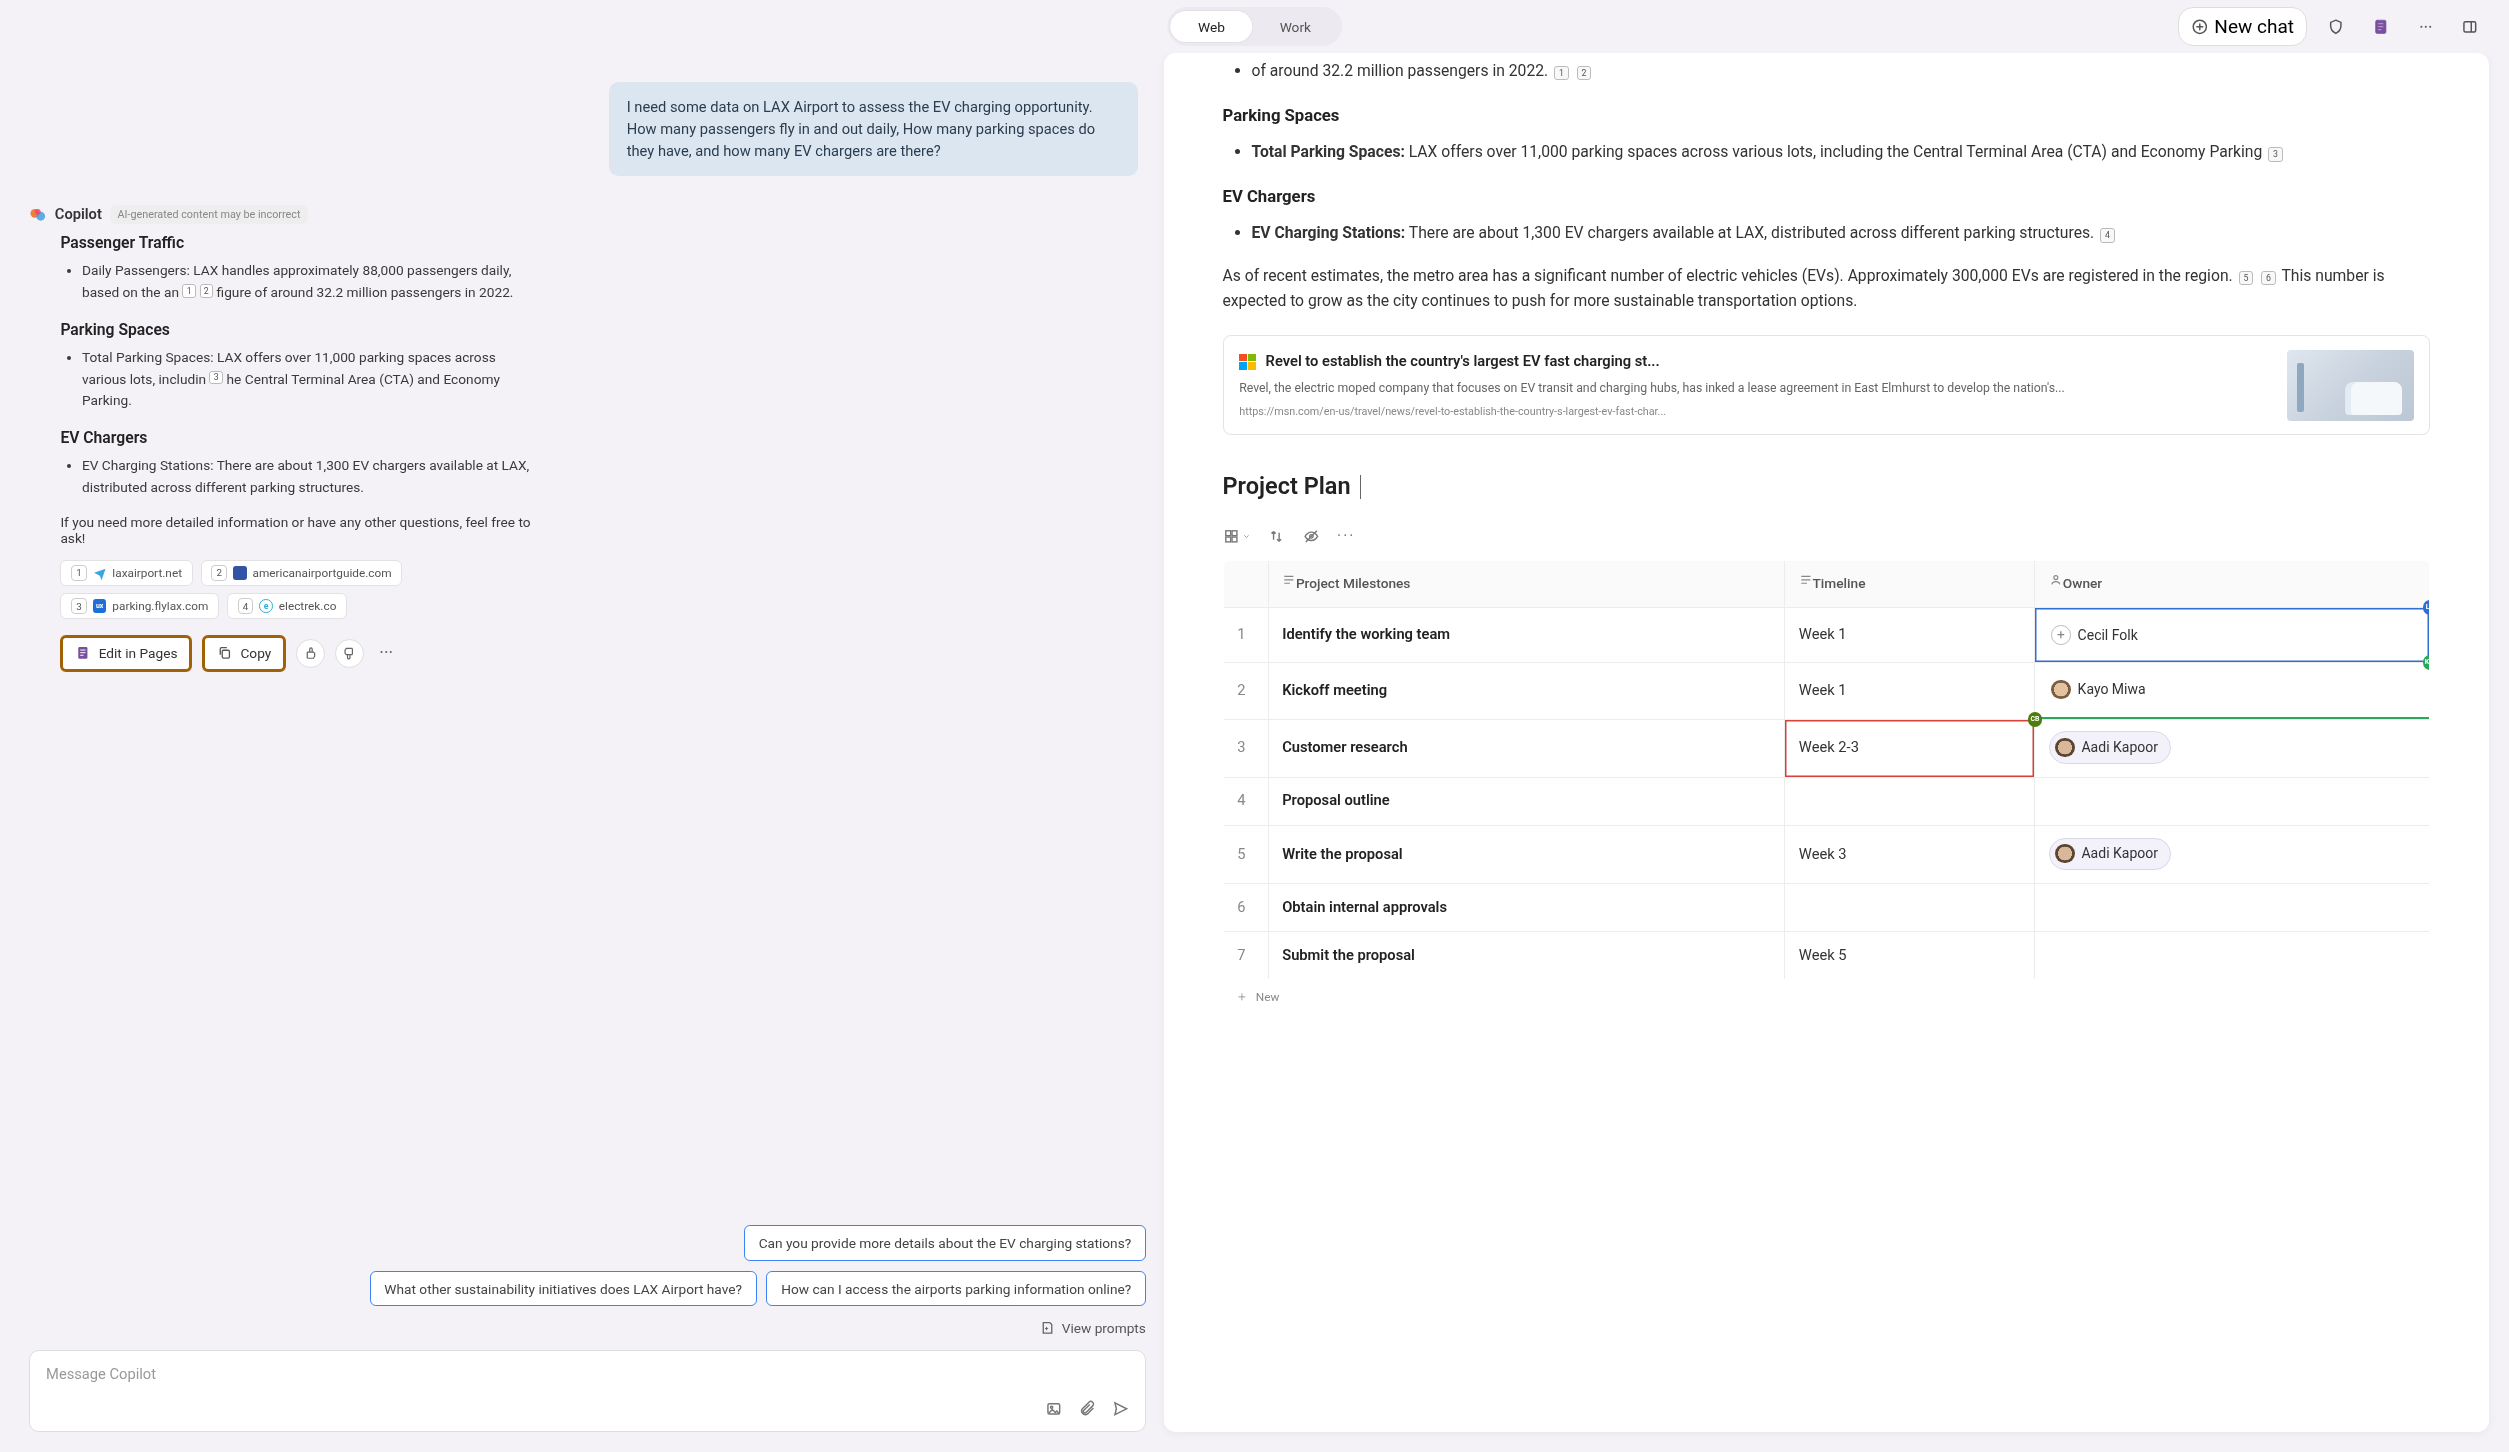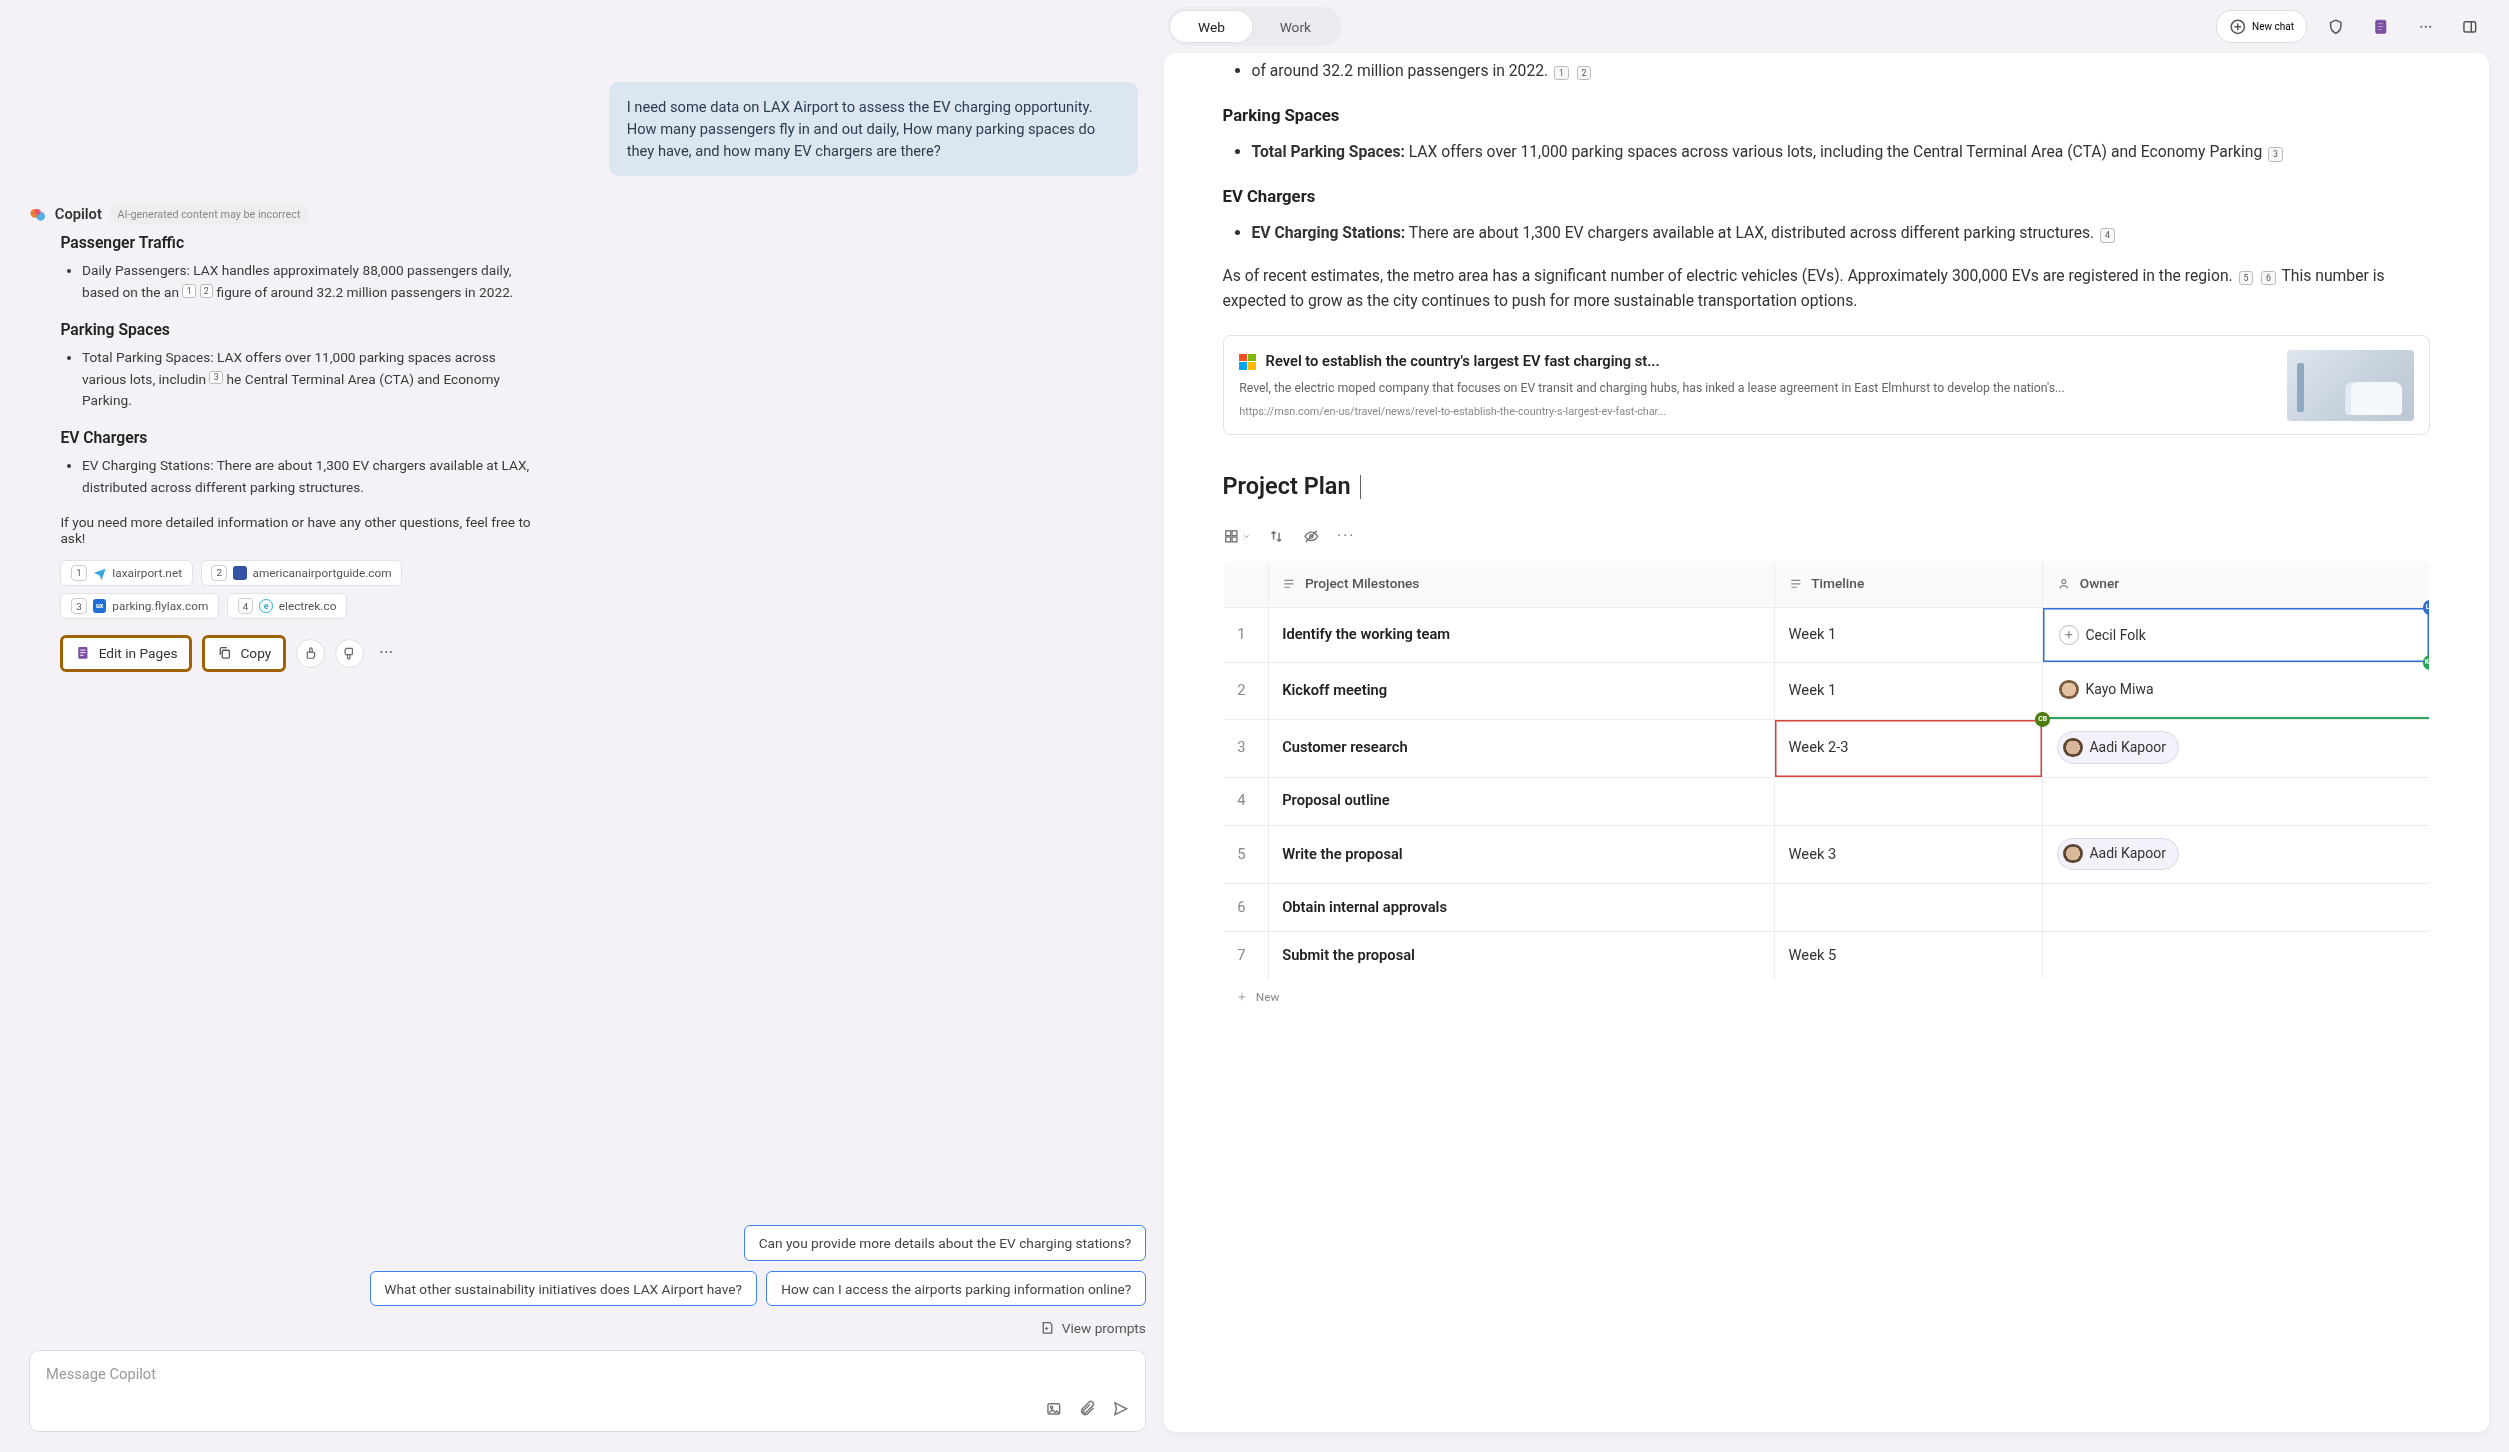--- a/index.html
+++ b/index.html
@@ -5,21 +5,21 @@
 * { margin: 0; padding: 0; box-sizing: border-box; font-family: -apple-system, BlinkMacSystemFont, "Segoe UI", Roboto, Arial, sans-serif; }
 html, body { width: 100%; height: 100%; background: #f5f2f7; overflow: hidden; }
 body { display: flex; flex-direction: column; }
 
 
 .topbar { height: 53px; display: flex; align-items: center; padding: 0 23.5px; position: relative; }
 .topbar-center { position: absolute; left: 50%; transform: translateX(-50%); display: flex; background: #ede9f0; border-radius: 39px; padding: 3.9px; }
 .tab-pill { padding: 7.8px 27.4px; border-radius: 27.4px; font-size: 13.7px; color: #555; cursor: pointer; }
 .tab-pill.active { background: #fff; color: #222; box-shadow: 0 0 0 1px rgba(0,0,0,0.04); }
 .topbar-right { margin-left: auto; display: flex; align-items: center; gap: 13.7px; }
-.newchat-btn { display: flex; align-items: center; gap: 5.9px; background: #fff; border: 1px solid #ddd; border-radius: 15px; padding: 6.9px 11.8px; font-size: 10px; cursor: pointer; }
+.newchat-btn { display: flex; align-items: center; gap: 5.9px; background: #fff; border: 1px solid #ddd; border-radius: 15px; padding: 6.9px 11.8px; font-size: 19px; cursor: pointer; }
 .icon-g { width: 17.6px; height: 17.6px; stroke: #555; fill: none; stroke-width: 2; }
 .top-icon-btn { width: 31px; height: 31px; display: flex; align-items: center; justify-content: center; cursor: pointer; border-radius: 5.9px; }
 .top-icon-btn.purple svg { fill: #7a4ea0; stroke: #7a4ea0; }
 
 .workspace { flex: 1; display: flex; padding: 0 19.6px 19.6px 19.6px; gap: 7.8px; overflow: hidden; }
 
 
 .chat-col { flex: 0 0 46%; display: flex; flex-direction: column; padding: 9.8px 9.8px 0 9.8px; overflow: hidden; }
 .chat-scroll { flex: 1; overflow: auto; padding-right: 7.8px; }
 .user-bubble { background: #dbe6f0; color: #2b3d4f; border-radius: 9.8px; padding: 13.7px 17.6px; font-size: 14.7px; line-height: 1.5; margin: 19.6px 0 29px auto; max-width: 529px; }
@@ -74,21 +74,21 @@
 .plan-title { font-size: 23.5px; font-weight: 600; margin-top: 33px; color: #222; display: flex; align-items: center; gap: 9.8px; }
 .cursor-blink { width: 1px; height: 23.5px; background: #666; }
 .table-toolbar { display: flex; gap: 17.6px; margin-top: 17.6px; align-items: center; color: #777; }
 .table-toolbar svg { width: 16.7px; height: 16.7px; stroke: #777; fill: none; stroke-width: 2; cursor: pointer; }
 .tt-ico { display:flex; align-items:center; cursor: pointer; }
 .chev-sm { width: 8.8px !important; height: 8.8px !important; margin-left: 2.9px; }
 .dots3 { cursor: pointer; letter-spacing: 2px; }
 .plan-table { width: 100%; border-collapse: collapse; margin-top: 11.8px; border: 1px solid #e4e4e4; border-radius: 5.9px; overflow: hidden; }
 .plan-table th, .plan-table td { border: 1px solid #ececec; padding: 11.8px 13.7px; text-align: left; font-size: 14.7px; vertical-align: middle; position: relative; }
 .plan-table th { background: #fafafa; font-weight: 500; color: #555; font-size: 13.7px; }
-.th-inner { display: flex; align-items: center; gap: 9px; }
+.th-inner { display: flex; align-items: flex-start; gap: 0; }
 .th-inner svg { width: 13.7px; height: 13.7px; stroke: #888; fill: none; stroke-width: 2; }
 .numcol { width: 45px; text-align: center; color: #888; font-weight: 400; }
 .milestone { font-weight: 600; color: #222; }
 .owner-chip { display: inline-flex; align-items: center; gap: 6.9px; border: 1px solid #d8d8e5; background: #f3f1fa; border-radius: 17.6px; padding: 3.9px 11.8px 3.9px 4.9px; font-size: 14px; color: #333; }
 .owner-chip.first { background: transparent; border: none; padding-left: 2px; }
 .owner-avatar { width: 19.6px; height: 19.6px; border-radius: 50%; background: #b9a3d5; display: inline-block; }
 .owner-avatar.kk { background: radial-gradient(circle,#e5c29f 50%, #7a5e42 51%); }
 .owner-avatar.aa { background: radial-gradient(circle,#d9b79a 50%, #5c4632 51%); }
 .add-circle { width: 19.6px; height: 19.6px; border: 1px solid #bbb; border-radius: 50%; display: inline-flex; align-items: center; justify-content: center; color: #888; font-size: 13.7px; line-height: 1; }
 .presence { position: absolute; width: 14.7px; height: 14.7px; border-radius: 50%; color: #fff; font-size: 6.9px; display: flex; align-items: center; justify-content: center; font-weight: 700; z-index: 5; }

